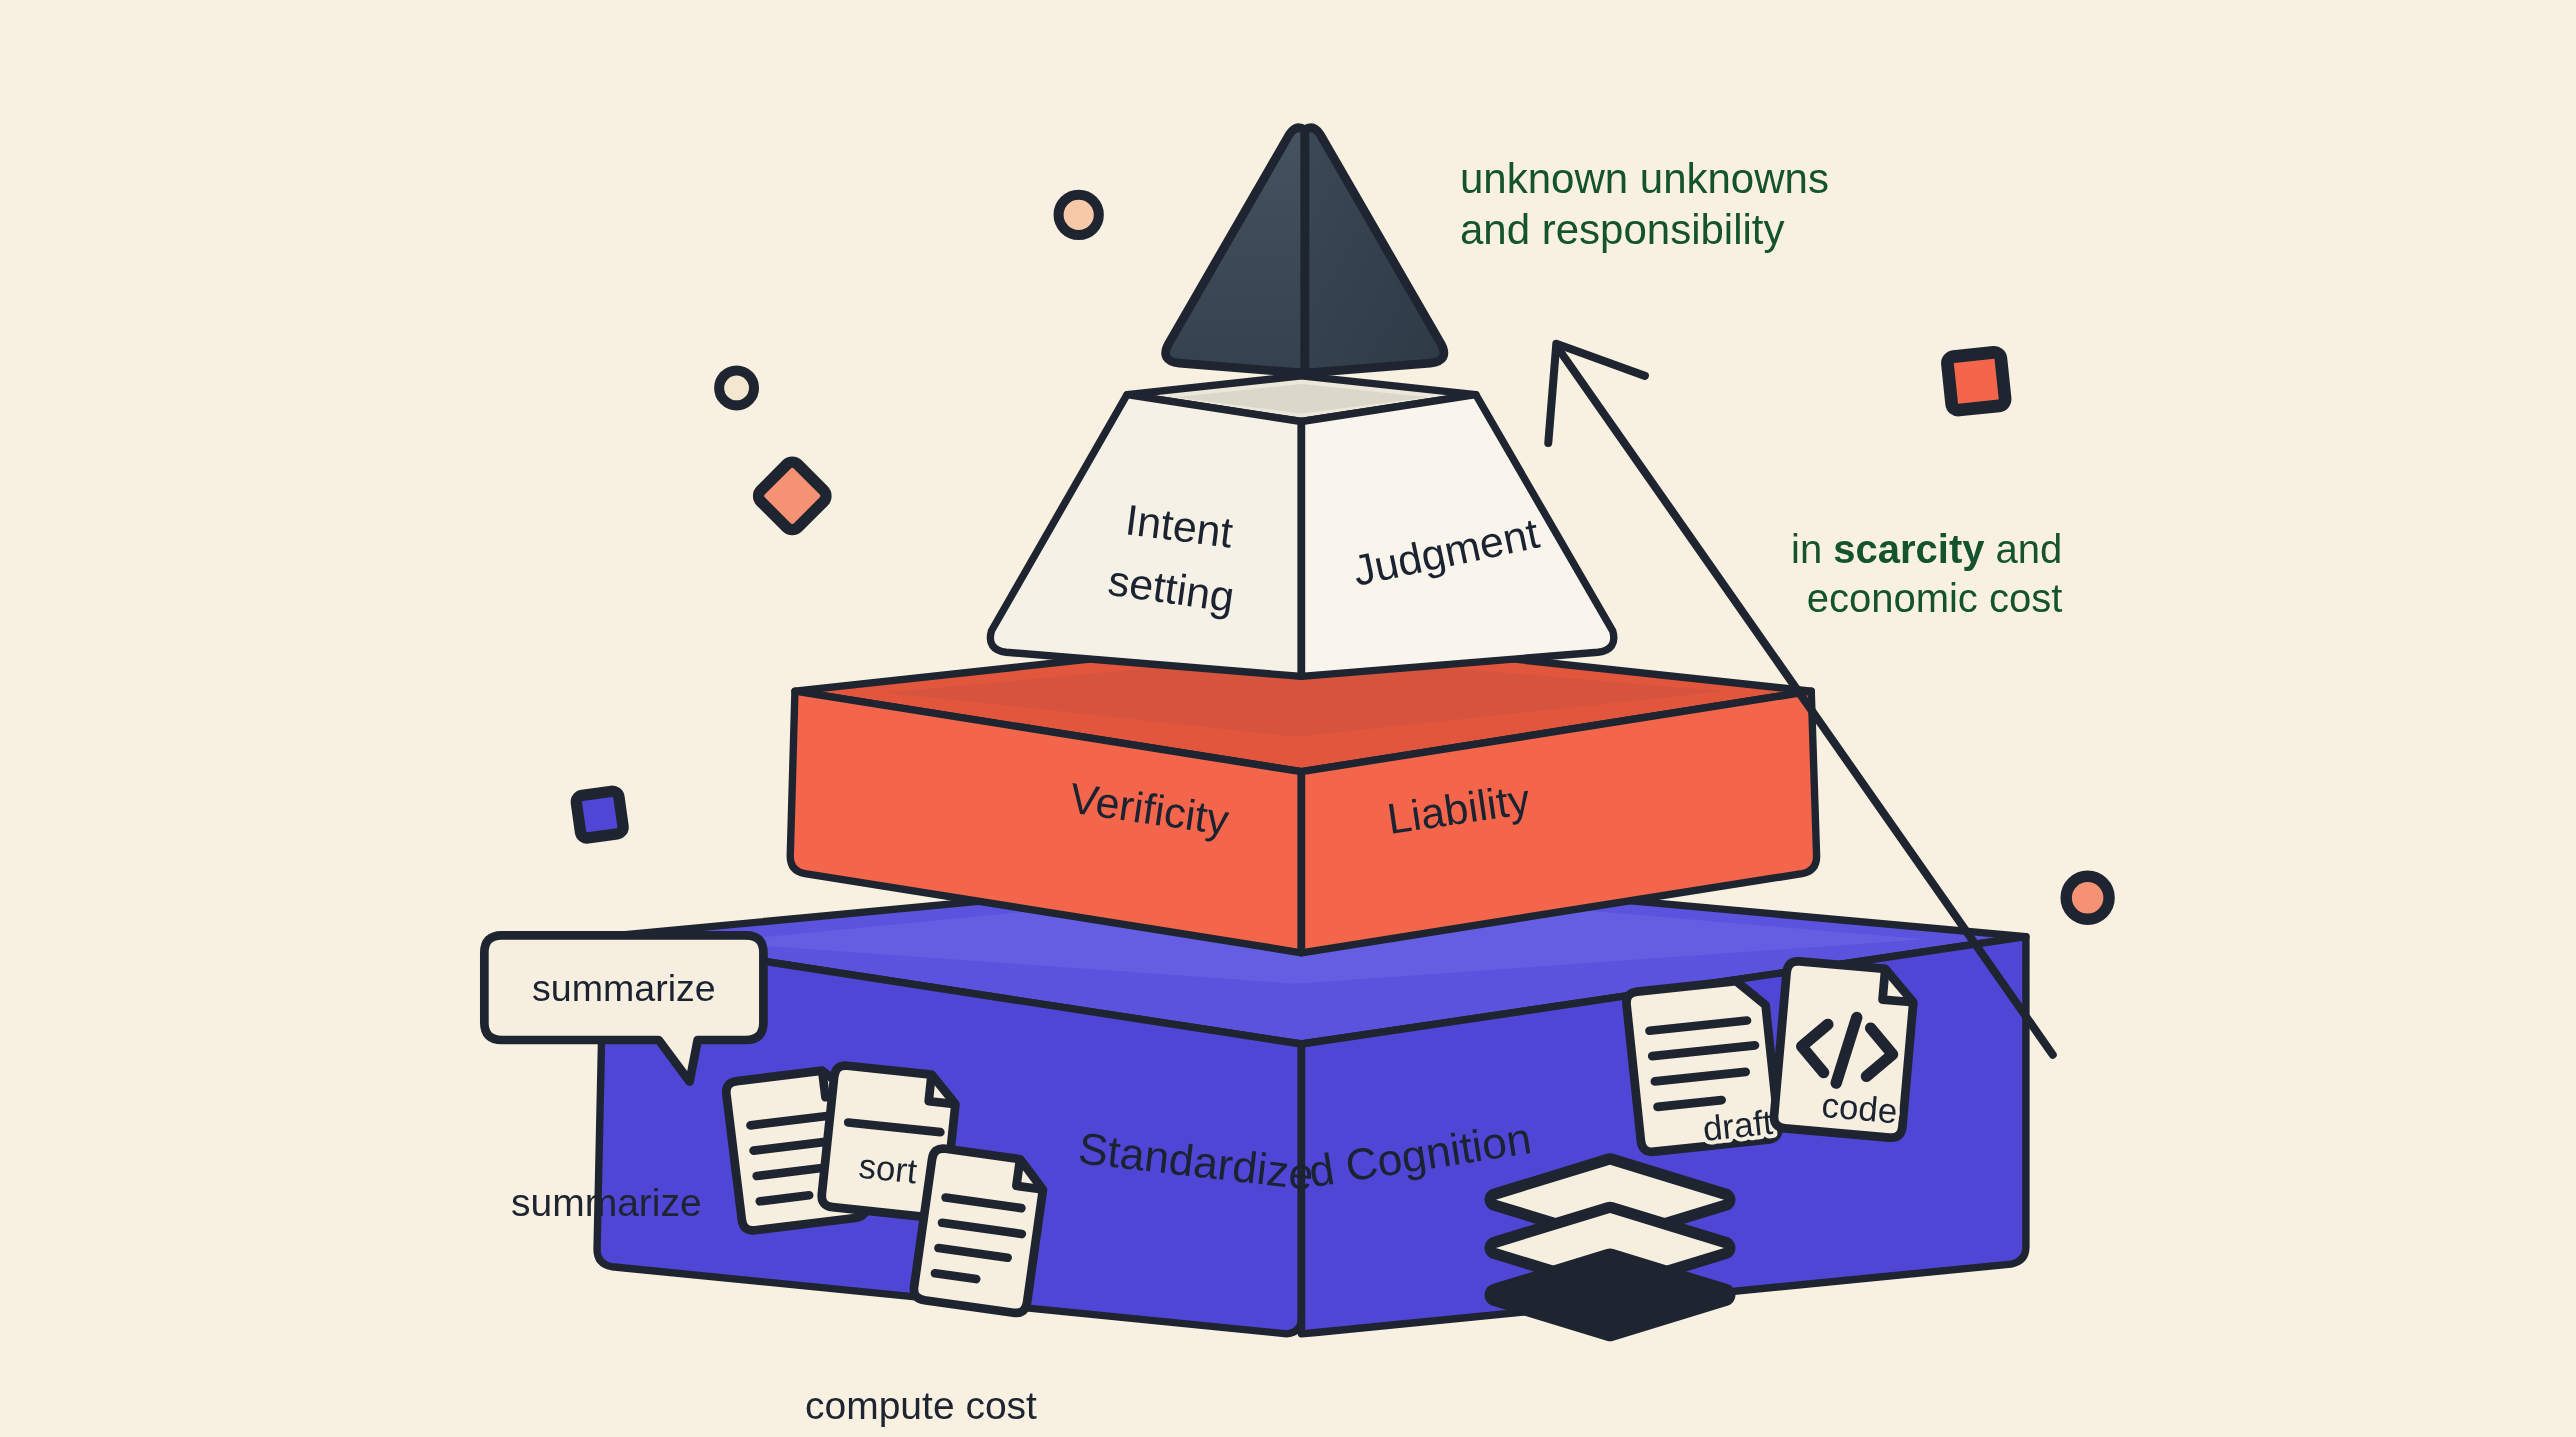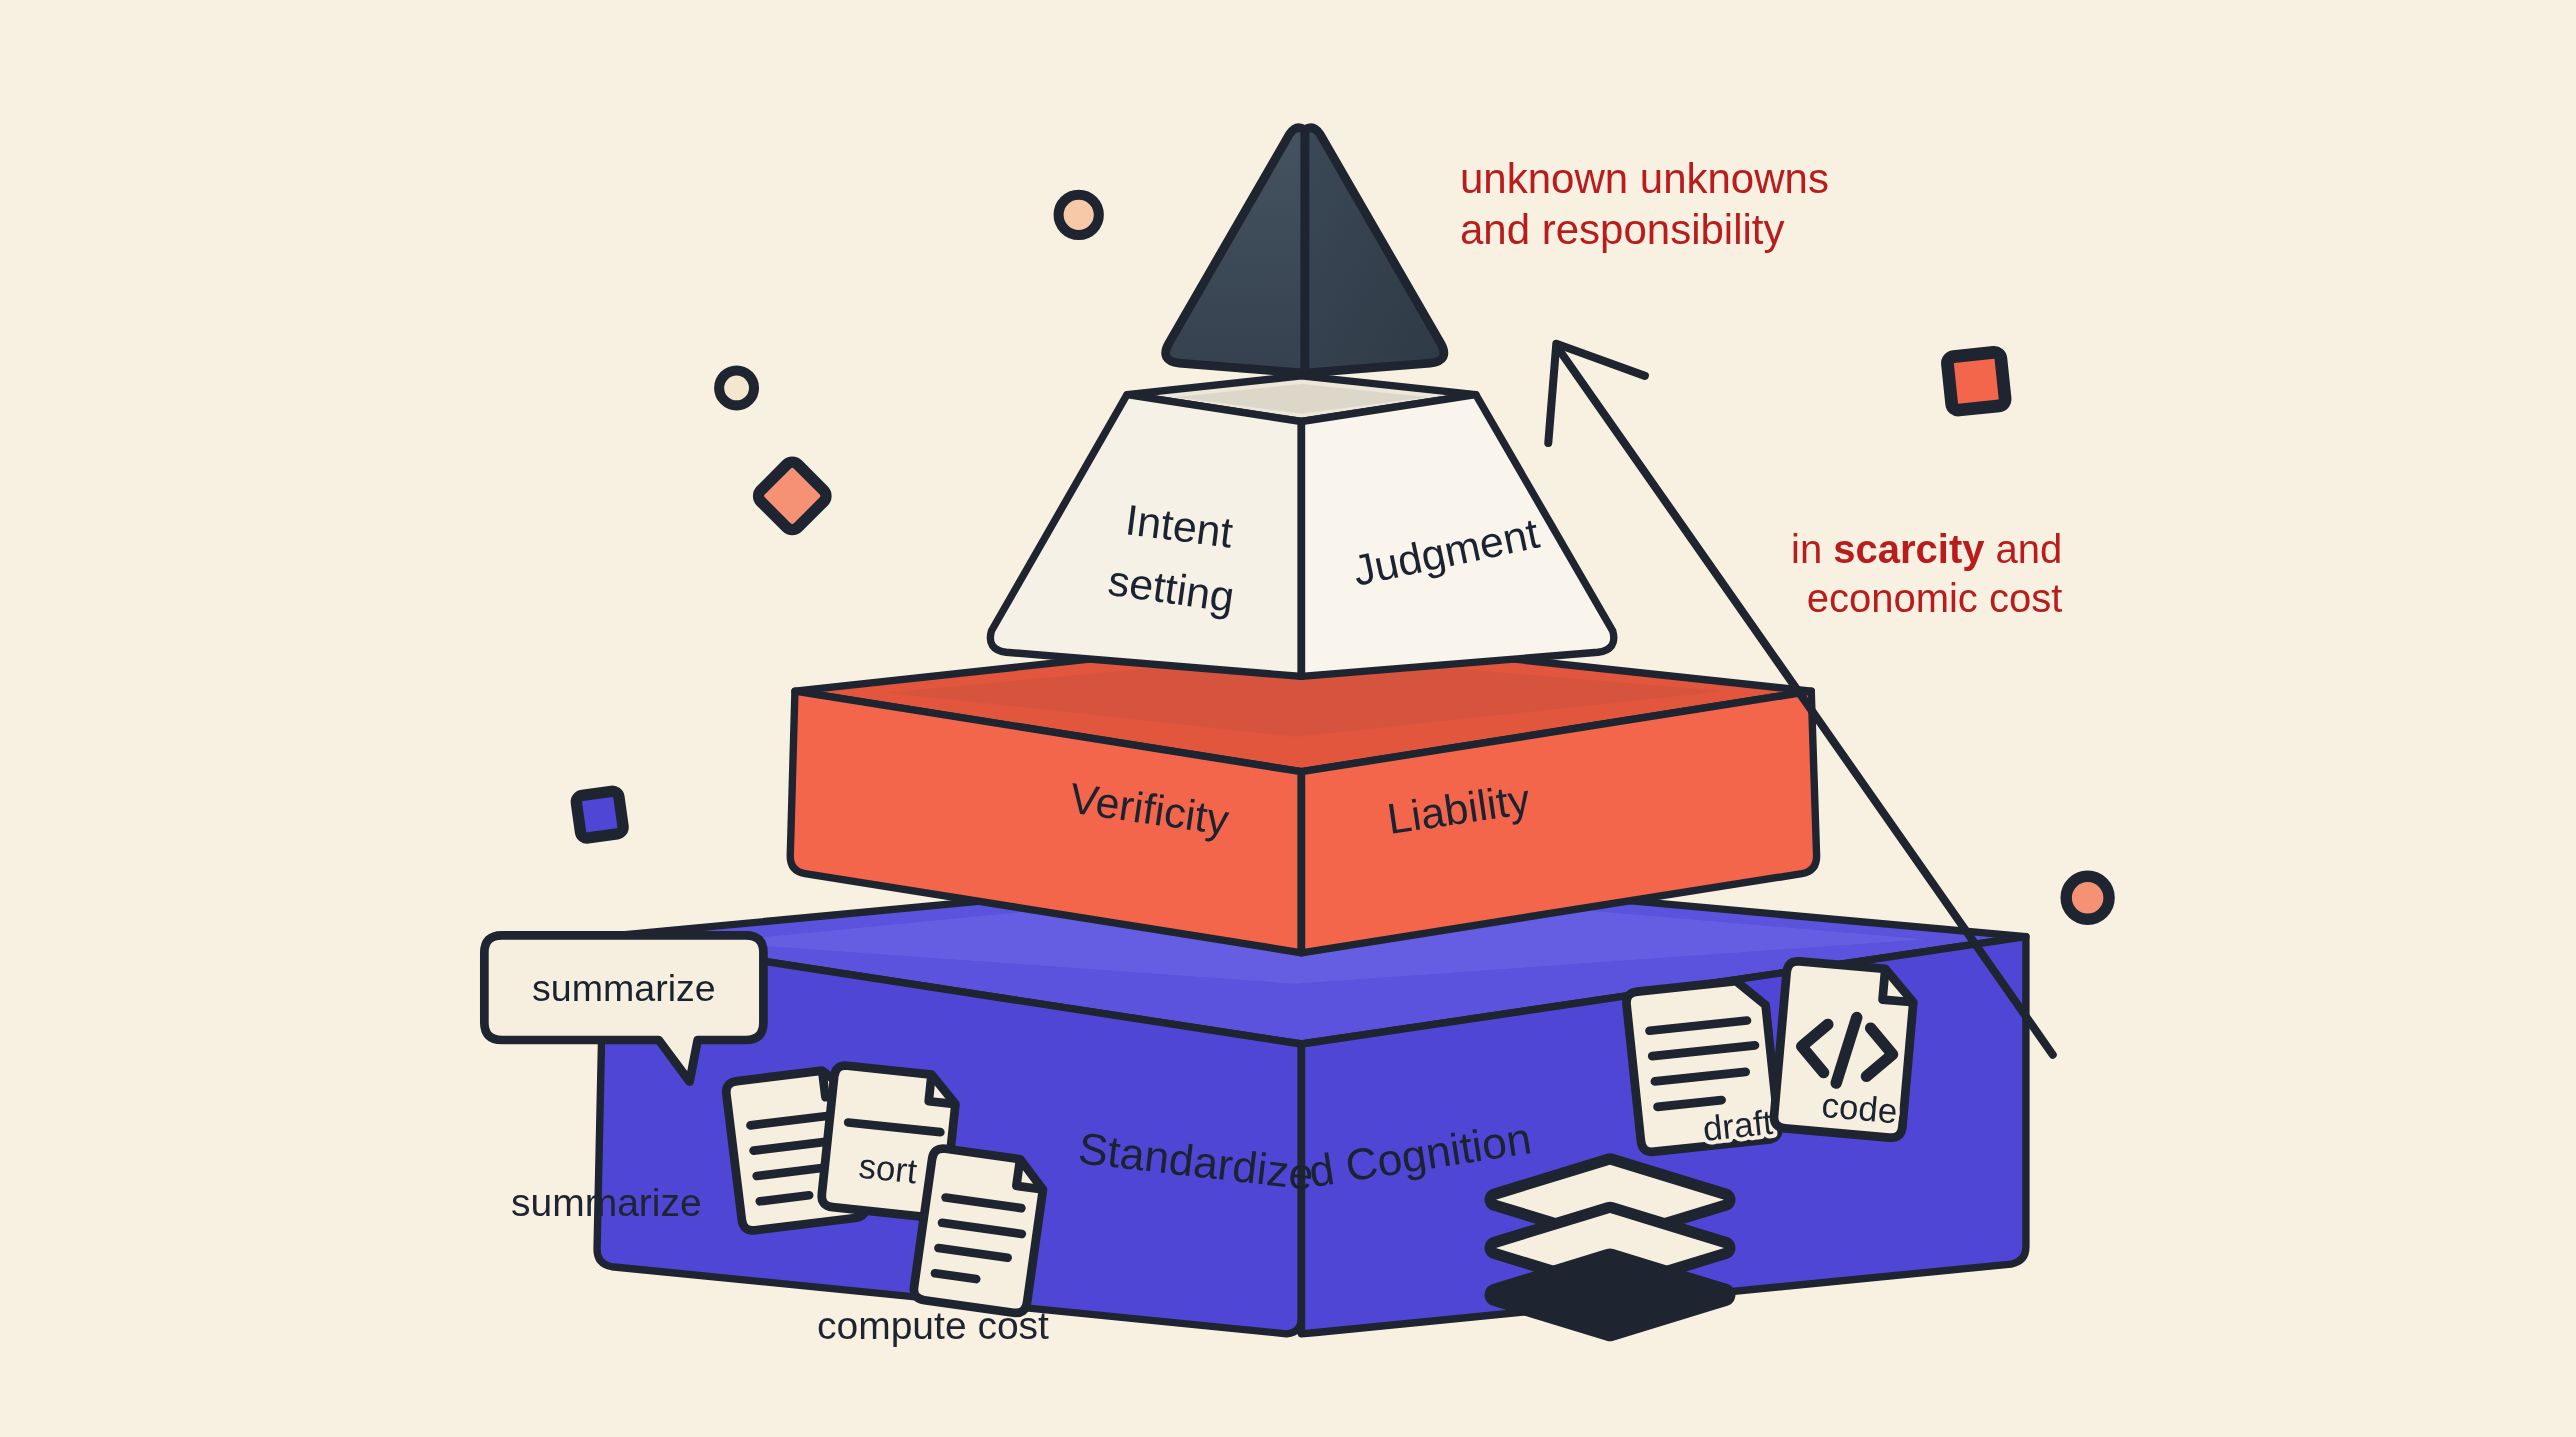--- a/index.html
+++ b/index.html
@@ -20,21 +20,21 @@
   }
   #stage svg.layer {
     position: absolute;
     top: 0;
     left: 0;
     width: 2576px;
     height: 1438px;
   }
   .annot {
     position: absolute;
-    color: #b91c1c;
+    color: #14532d;
     font-family: "Liberation Sans", sans-serif;
     line-height: 1.22;
     white-space: pre;
   }
   .annot-top {
     left: 1460px;
     top: 153px;
     font-size: 42px;
     font-weight: 400;
   }
@@ -47,21 +47,21 @@
   }
   .annot-right b { font-weight: 700; }
   .plain-label {
     position: absolute;
     color: #1e2430;
     font-size: 39px;
     font-family: "Liberation Sans", sans-serif;
     white-space: nowrap;
   }
   .lbl-summarize { left: 511px; top: 1181px; }
-  .lbl-compute   { left: 805px; top: 1304px; margin-left: 12px; }
+  .lbl-compute   { left: 805px; top: 1384px; }
   .tier-text {
     fill: #1b2230;
     font-family: "Liberation Sans", sans-serif;
     font-size: 64px;
   }
   .tier-text-lg { font-size: 66px; }
   .doc-text {
     fill: #1b2230;
     font-family: "Liberation Sans", sans-serif;
     font-size: 52px;

